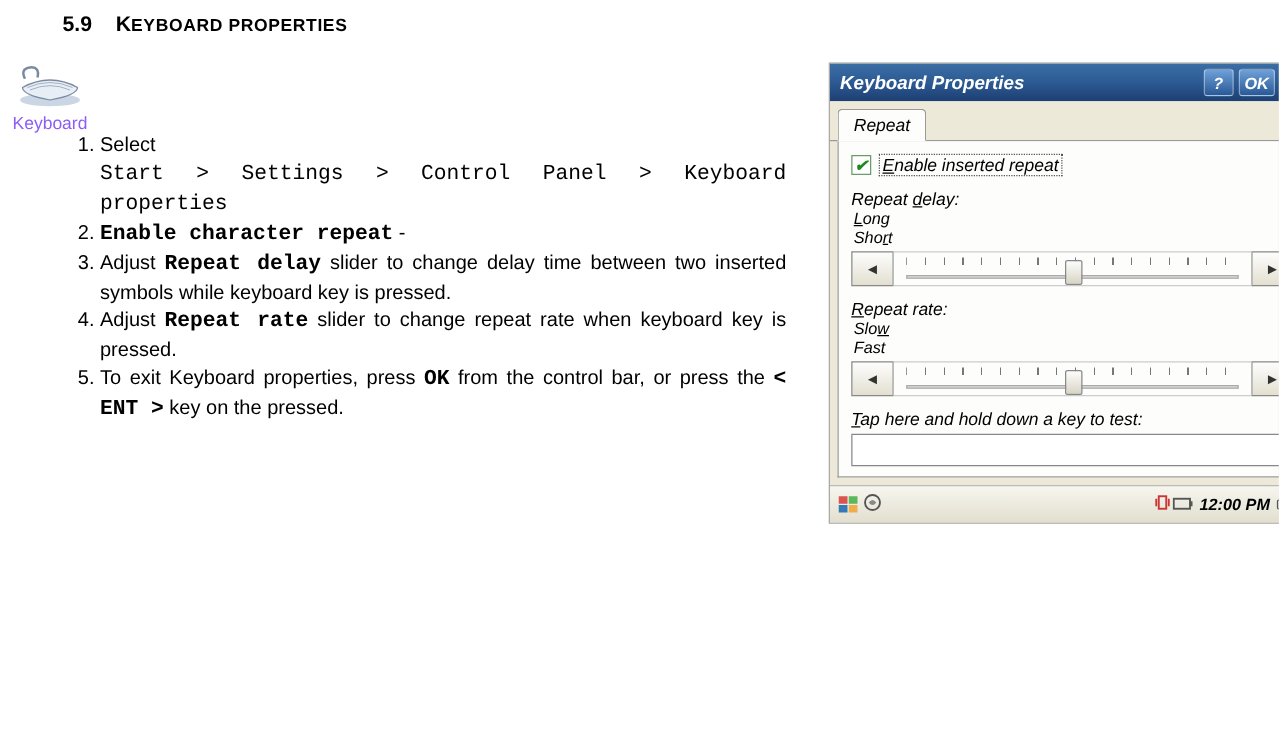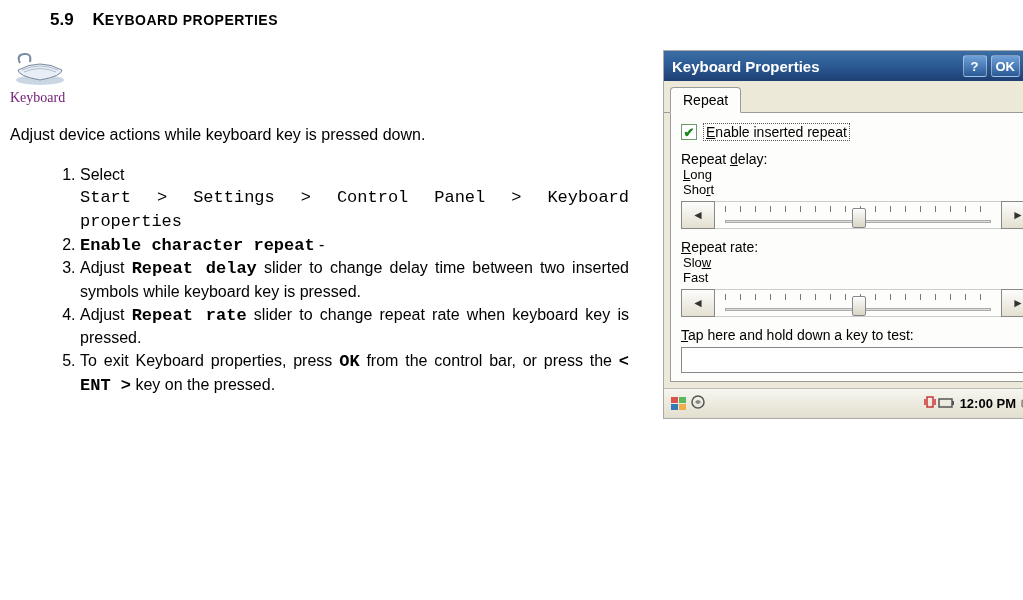--- a/index.html
+++ b/index.html
@@ -29,29 +29,29 @@
       flex: 1;
       padding-right: 10px;
     }
     .kbd-icon {
       width: 60px;
       height: 36px;
       margin-bottom: 4px;
       position: relative;
     }
     .kbd-icon svg { width: 60px; height: 36px; }
-    .kbd-label { font-size: 14px; color: #701a75; margin-bottom: 18px; font-family: Liberation Serif, serif; }
+    .kbd-label { font-size: 14px; color: #8b5cf6; margin-bottom: 0; font-family: Liberation Sans, sans-serif; }
     .intro { text-align: justify; margin-bottom: 18px; line-height: 1.35; }
     ol.steps { list-style: decimal; margin-left: 70px; }
     ol.steps > li { text-align: justify; margin-bottom: 0px; line-height: 1.4; padding-right: 4px; }
     .mono { font-family: "Courier New", monospace; font-size: 17px; }
     .monob { font-family: "Courier New", monospace; font-weight: bold; font-size: 17px; }
 
     
-    .right { width: 350px; flex-shrink: 0; position: relative; }
+    .right { width: 350px; flex-shrink: 0; position: relative; font-style: italic; }
     .device {
       border: 1px solid #aaa;
       background: #ece9d8;
       font-family: "Segoe UI","Tahoma", Arial, sans-serif;
       font-size: 14px;
       color: #000;
       width: 390px;
     }
     .titlebar {
       height: 30px;
@@ -157,21 +157,20 @@
       <svg viewBox="0 0 60 36">
         <ellipse cx="30" cy="30" rx="24" ry="5" fill="#cbd6e4"></ellipse>
         <path d="M8 20 Q30 8 52 20 Q52 26 30 30 Q8 26 8 20 Z" fill="#e8eef6" stroke="#7a8aa0" stroke-width="1"></path>
         <path d="M12 20 Q30 12 48 20" fill="none" stroke="#9aa8bc" stroke-width="0.7"></path>
         <path d="M14 22 Q30 15 46 22" fill="none" stroke="#9aa8bc" stroke-width="0.7"></path>
         <path d="M10 13 Q6 5 14 4 Q22 3 20 12" fill="none" stroke="#7a8aa0" stroke-width="2"></path>
       </svg>
     </div>
     <div class="kbd-label">Keyboard</div>
 
-    <p class="intro">Adjust device actions while keyboard key is pressed down.</p>
 
     <ol class="steps">
       <li>
         <span>Select</span><br>
         <span class="mono">Start &gt; Settings &gt; Control Panel &gt; Keyboard properties</span>
       </li>
       <li>
         <span class="monob">Enable character repeat</span><span> -</span>
       </li>
       <li>

